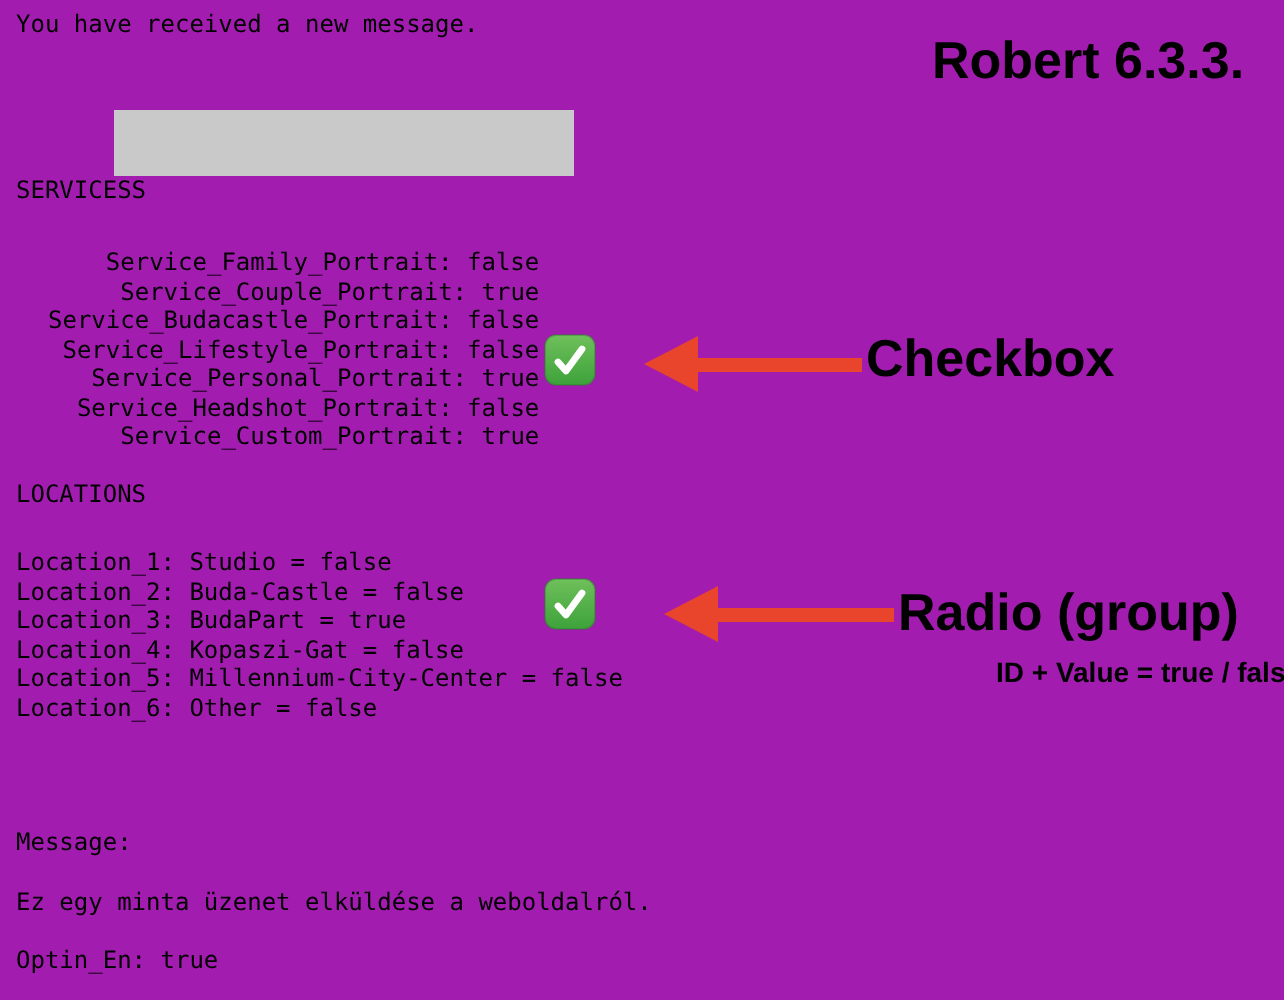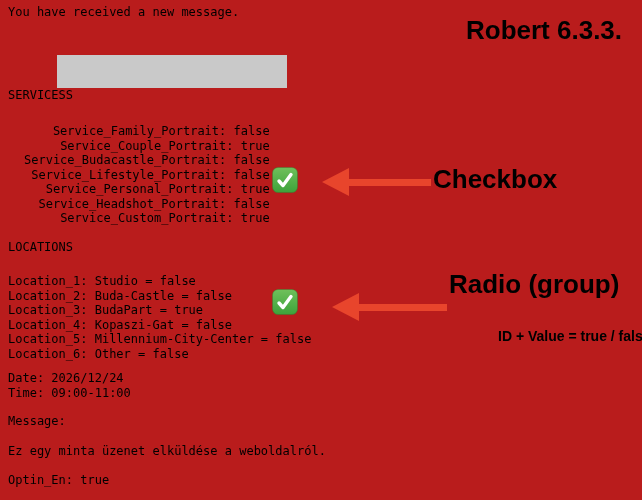--- a/index.html
+++ b/index.html
@@ -1,19 +1,19 @@
 <!DOCTYPE html>
 <html><head>
 <meta charset="utf-8">
 <style>
   html,body{margin:0;padding:0;background:#fff;}
   #screen{
     position:relative;
     width:642px;height:500px;
-    background:#b91c1c;
+    background:#a21caf;
     overflow:hidden;
     font-family:"Liberation Sans",sans-serif;
   }
   .mono{
     position:absolute;
     margin:0;
     font-family:"DejaVu Sans Mono","Liberation Mono",monospace;
     font-size:12px;
     line-height:14.55px;
     color:#000;
@@ -84,22 +84,20 @@
 
   <pre class="mono" style="left:8px;top:240px;">LOCATIONS</pre>
 
   <pre class="mono" style="left:8px;top:274px;">Location_1: Studio = false
 Location_2: Buda-Castle = false
 Location_3: BudaPart = true
 Location_4: Kopaszi-Gat = false
 Location_5: Millennium-City-Center = false
 Location_6: Other = false</pre>
 
-  <pre class="mono" style="left:8px;top:371px;">Date: 2026/12/24
-Time: 09:00-11:00</pre>
 
   <pre class="mono" style="left:8px;top:414px;">Message:</pre>
 
   <pre class="mono" style="left:8px;top:444px;">Ez egy minta üzenet elküldése a weboldalról.</pre>
 
   <pre class="mono" style="left:8px;top:473px;">Optin_En: true</pre>
 
   <div class="big-label" style="left:466px;top:17px;">Robert 6.3.3.</div>
 
   <div class="check-emoji" style="left:272px;top:167px;">
@@ -125,16 +123,16 @@
           <stop offset="0" stop-color="#6fc05b"></stop>
           <stop offset="1" stop-color="#3da23a"></stop>
         </linearGradient>
       </defs>
       <rect x="0.5" y="0.5" width="25" height="25" rx="5.5" fill="url(#g2)" stroke="#2e7d2e" stroke-opacity="0.4"></rect>
       <path d="M7 14 L11 18.5 L19 7.5" fill="none" stroke="#ffffff" stroke-width="3.4" stroke-linecap="round" stroke-linejoin="round"></path>
     </svg>
   </div>
   <div class="arrow-head" style="left:332px;top:293px;"></div>
   <div class="arrow-shaft" style="left:355px;top:303.5px;width:92px;"></div>
-  <div class="big-label" style="left:449px;top:271px;text-align:center;">Radio (group)</div>
+  <div class="big-label" style="left:449px;top:293px;text-align:center;">Radio (group)</div>
   <div class="sub-label" style="left:452px;top:329px;">ID + Value = true / false</div>
 
 </div>
 
 </body></html>

